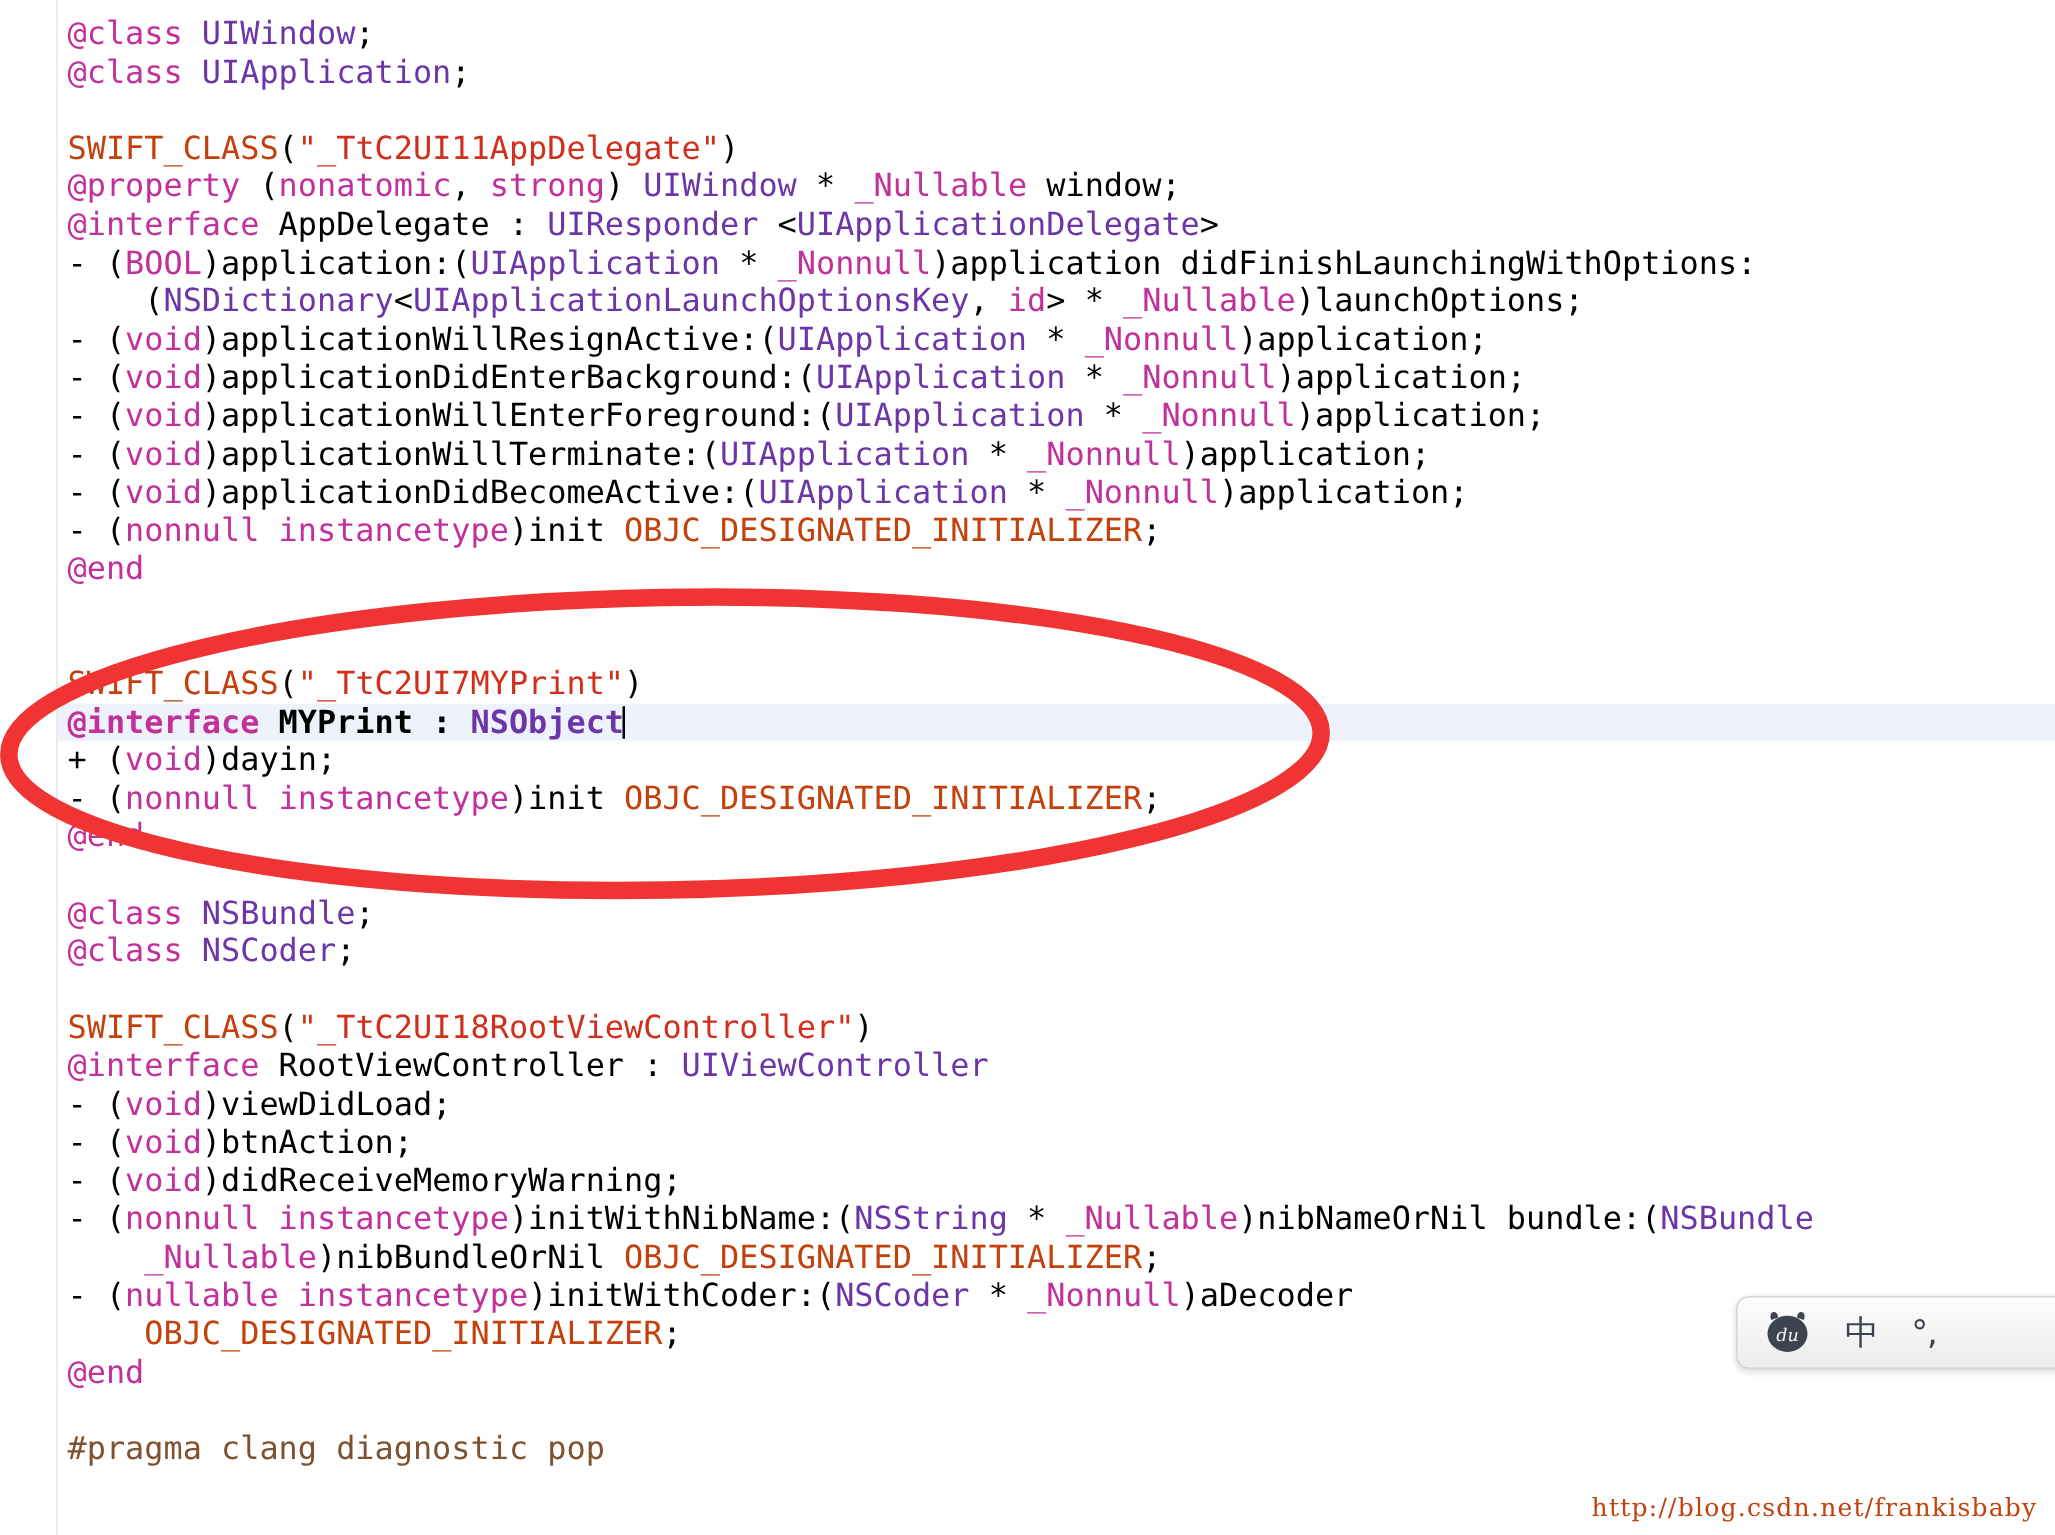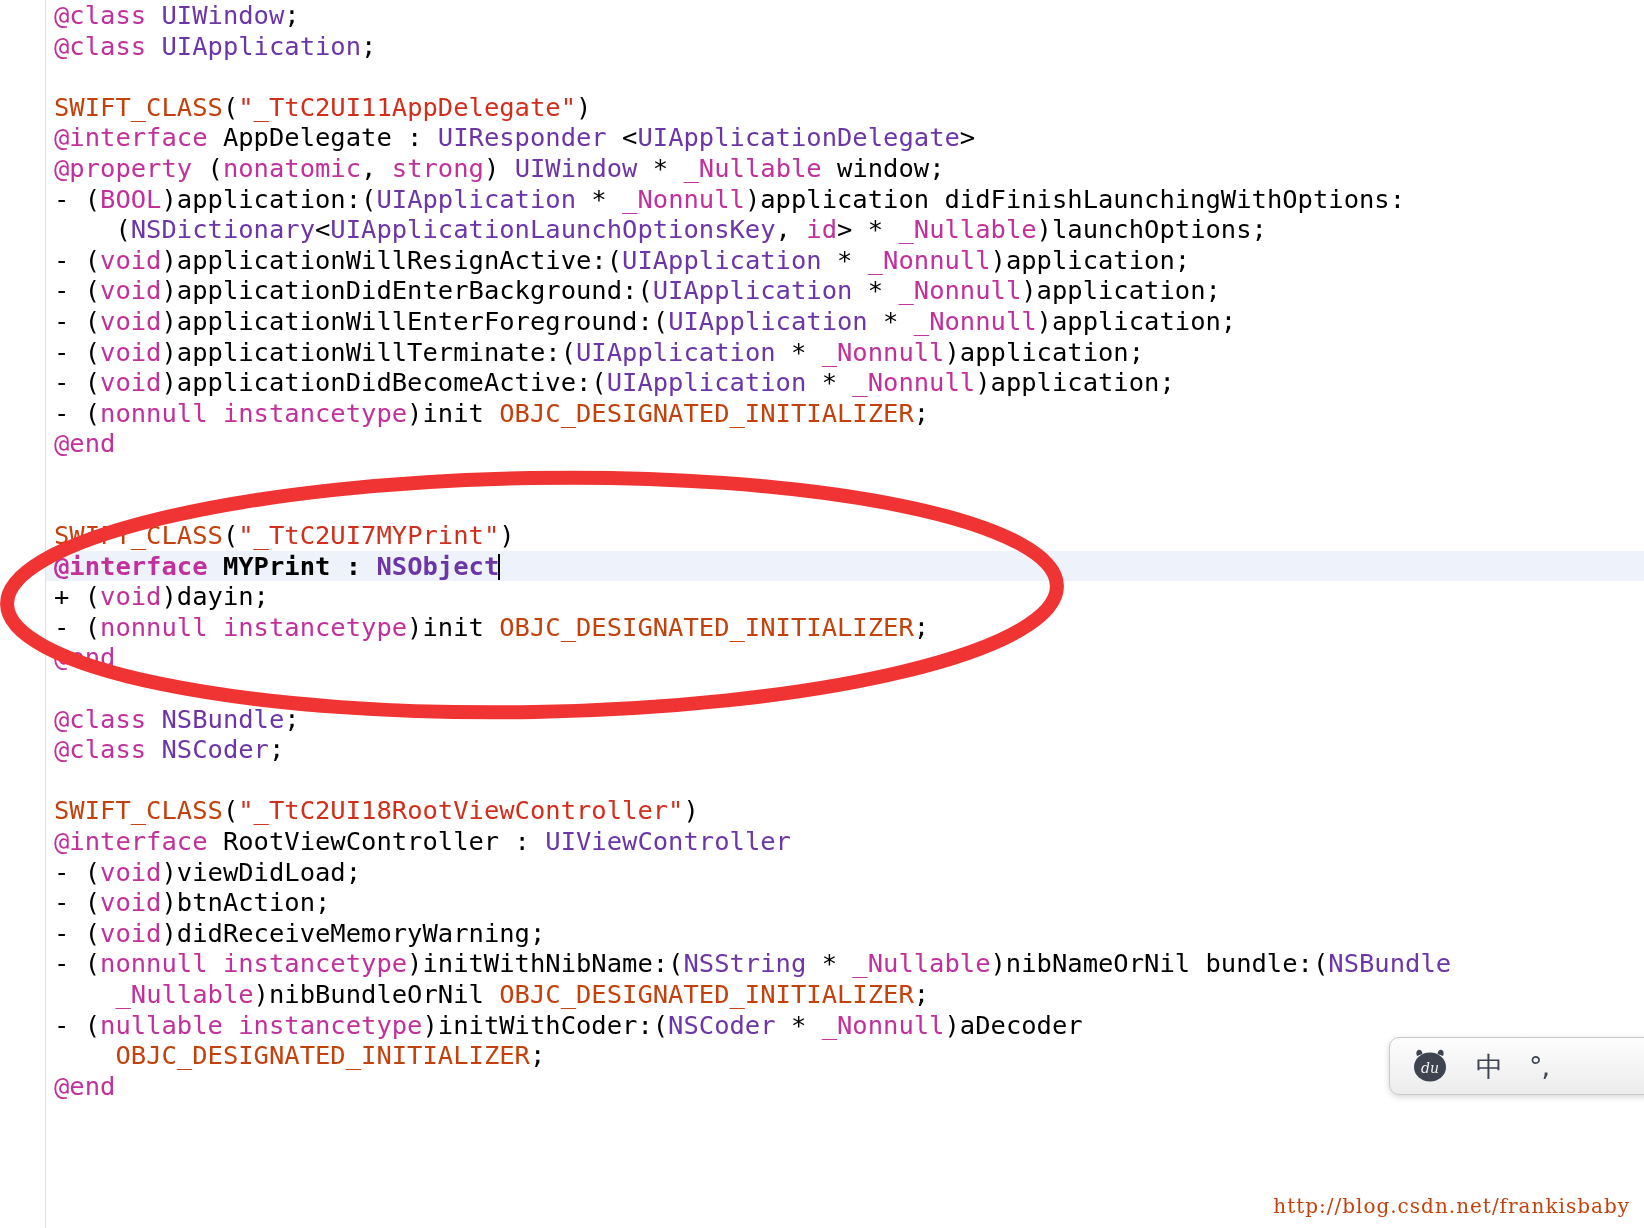--- a/index.html
+++ b/index.html
@@ -32,21 +32,21 @@
     border-right: 1px solid #e2e2e2;
     z-index: 3;
     pointer-events: none;
   }
 
   
   #code {
     position: absolute;
     left: 0; top: 0;
     width: 1644px;
-    padding-top: 0px;
+    padding-top: 12px;
     z-index: 2;
   }
 
   .row {
     position: relative;
     height: 30.6px;
     white-space: pre;
     font-size: 25.5px;
     line-height: 30.6px;
     letter-spacing: 0px;
@@ -154,22 +154,22 @@
 
 <div id="editor">
 
   <div id="gutter"></div>
 
   <div id="code">
       <div class="row"><span class="ln">124</span><span class="txt"><span class="kw">@class </span><span class="cls">UIWindow</span><span class="pln">;</span></span></div>
       <div class="row"><span class="ln">125</span><span class="txt"><span class="kw">@class </span><span class="cls">UIApplication</span><span class="pln">;</span></span></div>
       <div class="row"><span class="ln">126</span><span class="txt"></span></div>
       <div class="row"><span class="ln">127</span><span class="txt"><span class="mac">SWIFT_CLASS</span><span class="pln">(</span><span class="str">"_TtC2UI11AppDelegate"</span><span class="pln">)</span></span></div>
+      <div class="row"><span class="ln">129</span><span class="txt"><span class="kw">@property</span><span class="pln"> (</span><span class="kw">nonatomic</span><span class="pln">, </span><span class="kw">strong</span><span class="pln">) </span><span class="cls">UIWindow</span><span class="pln"> * </span><span class="kw">_Nullable</span><span class="pln"> window;</span></span></div>
       <div class="row"><span class="ln">128</span><span class="txt"><span class="kw">@interface</span><span class="pln"> AppDelegate : </span><span class="cls">UIResponder</span><span class="pln"> &lt;</span><span class="cls">UIApplicationDelegate</span><span class="pln">&gt;</span></span></div>
-      <div class="row"><span class="ln">129</span><span class="txt"><span class="kw">@property</span><span class="pln"> (</span><span class="kw">nonatomic</span><span class="pln">, </span><span class="kw">strong</span><span class="pln">) </span><span class="cls">UIWindow</span><span class="pln"> * </span><span class="kw">_Nullable</span><span class="pln"> window;</span></span></div>
       <div class="row"><span class="ln">130</span><span class="txt"><span class="pln">- (</span><span class="kw">BOOL</span><span class="pln">)application:(</span><span class="cls">UIApplication</span><span class="pln"> * </span><span class="kw">_Nonnull</span><span class="pln">)application didFinishLaunchingWithOptions:</span></span></div>
       <div class="row wrap"><span class="ln"></span><span class="txt"><span class="pln">    (</span><span class="cls">NSDictionary</span><span class="pln">&lt;</span><span class="cls">UIApplicationLaunchOptionsKey</span><span class="pln">, </span><span class="kw">id</span><span class="pln">&gt; * </span><span class="kw">_Nullable</span><span class="pln">)launchOptions;</span></span></div>
       <div class="row"><span class="ln">131</span><span class="txt"><span class="pln">- (</span><span class="kw">void</span><span class="pln">)applicationWillResignActive:(</span><span class="cls">UIApplication</span><span class="pln"> * </span><span class="kw">_Nonnull</span><span class="pln">)application;</span></span></div>
       <div class="row"><span class="ln">132</span><span class="txt"><span class="pln">- (</span><span class="kw">void</span><span class="pln">)applicationDidEnterBackground:(</span><span class="cls">UIApplication</span><span class="pln"> * </span><span class="kw">_Nonnull</span><span class="pln">)application;</span></span></div>
       <div class="row"><span class="ln">133</span><span class="txt"><span class="pln">- (</span><span class="kw">void</span><span class="pln">)applicationWillEnterForeground:(</span><span class="cls">UIApplication</span><span class="pln"> * </span><span class="kw">_Nonnull</span><span class="pln">)application;</span></span></div>
       <div class="row"><span class="ln">135</span><span class="txt"><span class="pln">- (</span><span class="kw">void</span><span class="pln">)applicationWillTerminate:(</span><span class="cls">UIApplication</span><span class="pln"> * </span><span class="kw">_Nonnull</span><span class="pln">)application;</span></span></div>
       <div class="row"><span class="ln">134</span><span class="txt"><span class="pln">- (</span><span class="kw">void</span><span class="pln">)applicationDidBecomeActive:(</span><span class="cls">UIApplication</span><span class="pln"> * </span><span class="kw">_Nonnull</span><span class="pln">)application;</span></span></div>
       <div class="row"><span class="ln">136</span><span class="txt"><span class="pln">- (</span><span class="kw">nonnull instancetype</span><span class="pln">)init </span><span class="mac">OBJC_DESIGNATED_INITIALIZER</span><span class="pln">;</span></span></div>
       <div class="row"><span class="ln">137</span><span class="txt"><span class="kw">@end</span></span></div>
       <div class="row"><span class="ln">138</span><span class="txt"></span></div>
@@ -187,21 +187,21 @@
       <div class="row"><span class="ln">150</span><span class="txt"><span class="kw">@interface</span><span class="pln"> RootViewController : </span><span class="cls">UIViewController</span></span></div>
       <div class="row"><span class="ln">151</span><span class="txt"><span class="pln">- (</span><span class="kw">void</span><span class="pln">)viewDidLoad;</span></span></div>
       <div class="row"><span class="ln">152</span><span class="txt"><span class="pln">- (</span><span class="kw">void</span><span class="pln">)btnAction;</span></span></div>
       <div class="row"><span class="ln">153</span><span class="txt"><span class="pln">- (</span><span class="kw">void</span><span class="pln">)didReceiveMemoryWarning;</span></span></div>
       <div class="row"><span class="ln">154</span><span class="txt"><span class="pln">- (</span><span class="kw">nonnull instancetype</span><span class="pln">)initWithNibName:(</span><span class="cls">NSString</span><span class="pln"> * </span><span class="kw">_Nullable</span><span class="pln">)nibNameOrNil bundle:(</span><span class="cls">NSBundle</span></span></div>
       <div class="row wrap"><span class="ln"></span><span class="txt"><span class="pln">    </span><span class="kw">_Nullable</span><span class="pln">)nibBundleOrNil </span><span class="mac">OBJC_DESIGNATED_INITIALIZER</span><span class="pln">;</span></span></div>
       <div class="row"><span class="ln">155</span><span class="txt"><span class="pln">- (</span><span class="kw">nullable instancetype</span><span class="pln">)initWithCoder:(</span><span class="cls">NSCoder</span><span class="pln"> * </span><span class="kw">_Nonnull</span><span class="pln">)aDecoder</span></span></div>
       <div class="row wrap"><span class="ln"></span><span class="txt"><span class="pln">    </span><span class="mac">OBJC_DESIGNATED_INITIALIZER</span><span class="pln">;</span></span></div>
       <div class="row"><span class="ln">156</span><span class="txt"><span class="kw">@end</span></span></div>
       <div class="row"><span class="ln">157</span><span class="txt"></span></div>
-      <div class="row"><span class="ln">158</span></div>
+      <div class="row"><span class="ln">158</span><span class="txt"><span class="pre">#pragma clang diagnostic pop</span></span></div>
     </div>
 
   <svg id="annotation" viewBox="0 0 1644 1228" xmlns="http://www.w3.org/2000/svg">
     <ellipse cx="532" cy="595" rx="525" ry="117" fill="none" stroke="#F03434" stroke-width="14" transform="rotate(-1 532 595)"></ellipse>
   </svg>
 
   <div id="ime">
     <span class="logo">
       <svg width="40" height="36" viewBox="0 0 40 36" xmlns="http://www.w3.org/2000/svg">
         <path d="M7 8 C4 1, 12 -1, 12.5 6 Z" fill="#3d4450"></path>

